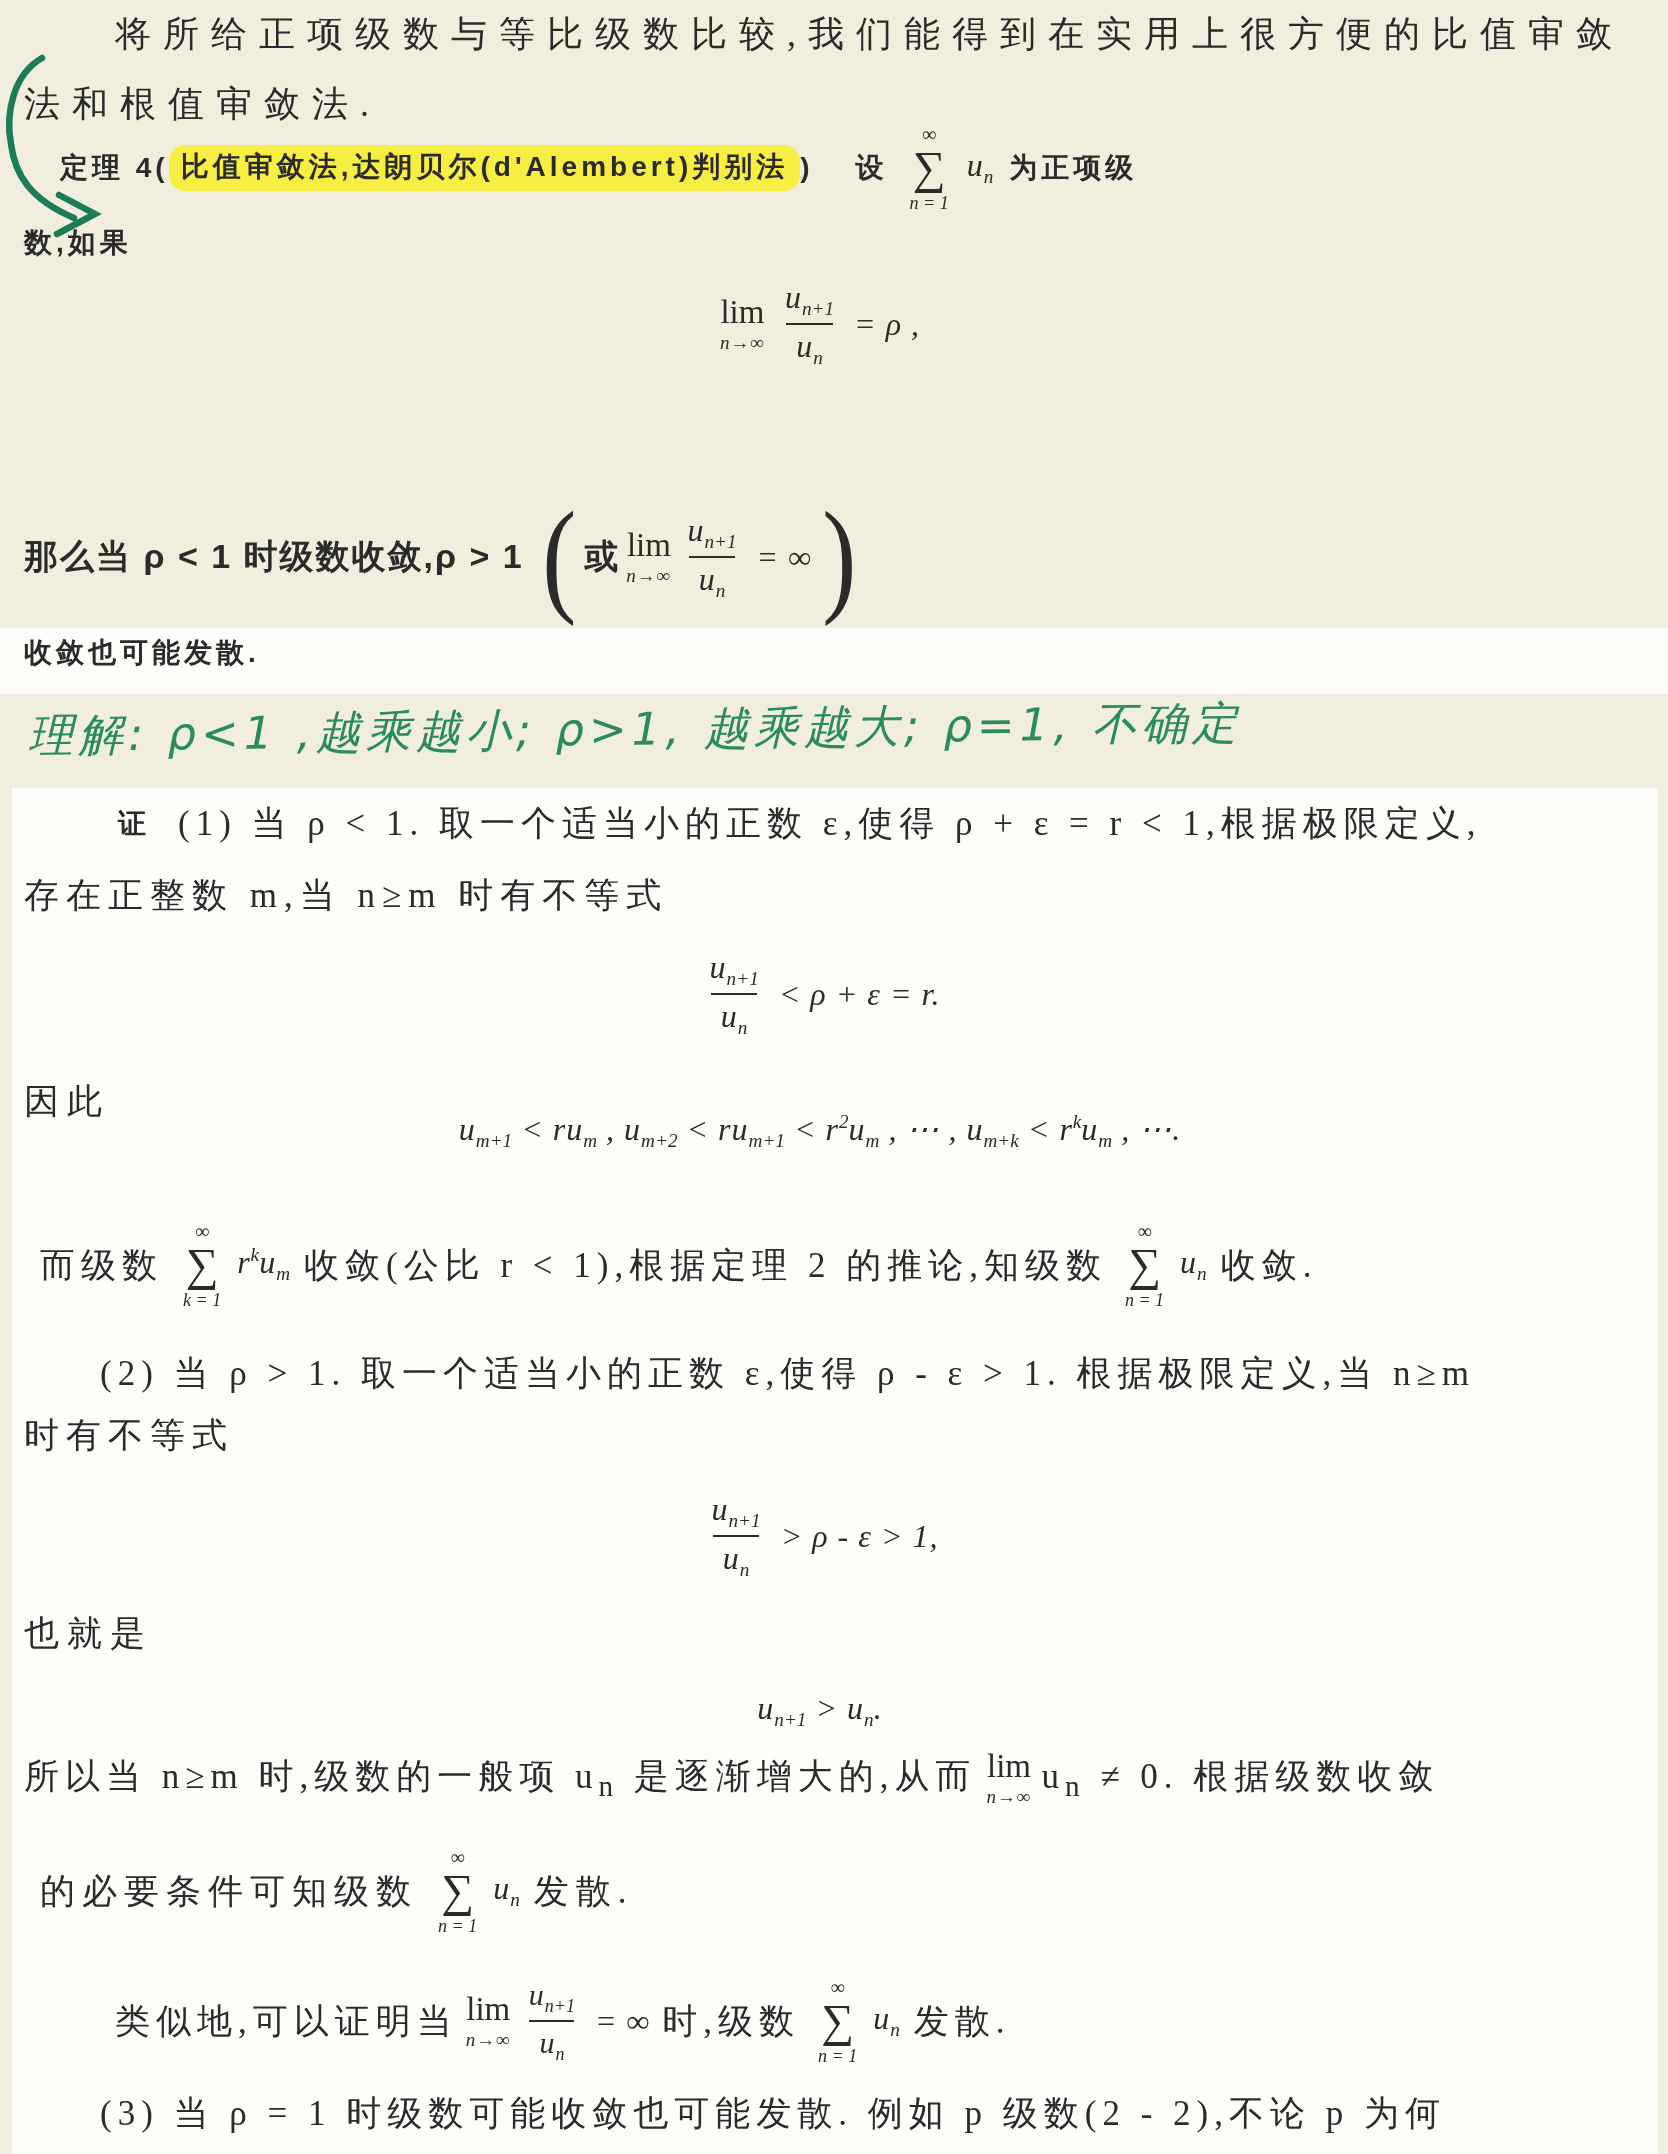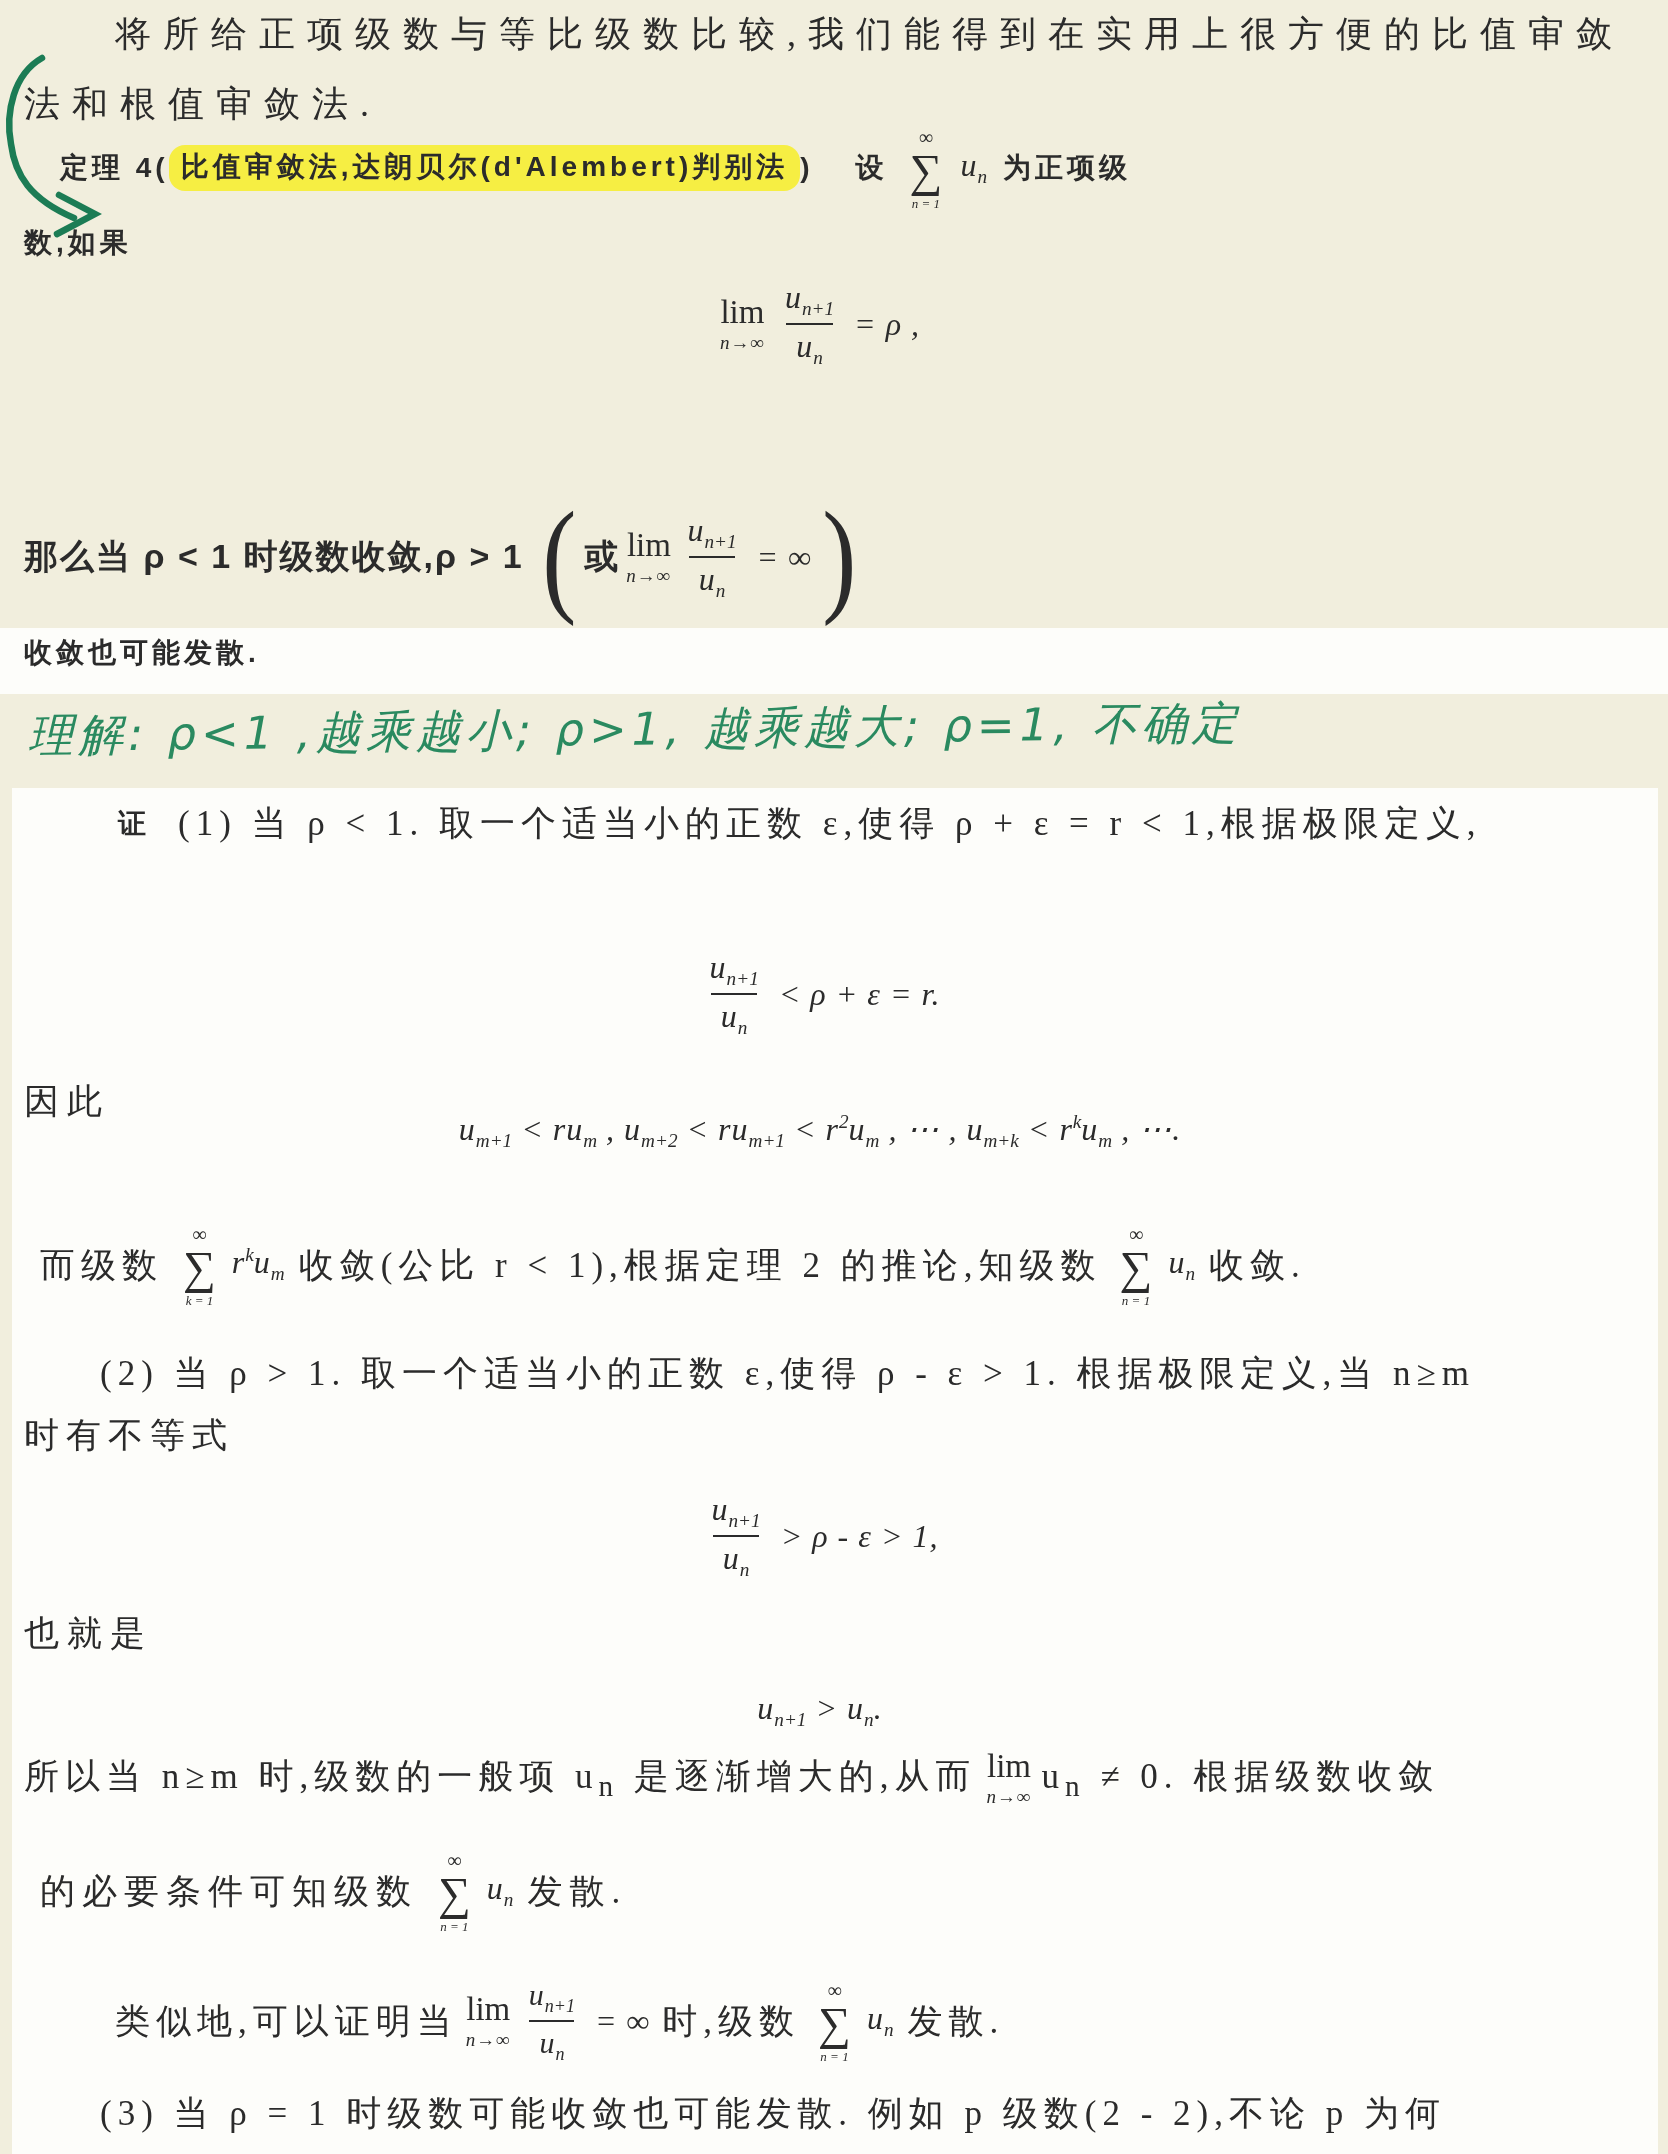--- a/index.html
+++ b/index.html
@@ -19,21 +19,21 @@
   .fline{position:absolute;left:0;width:1640px;display:flex;justify-content:center;align-items:center;gap:10px;}
   .frac{display:inline-flex;flex-direction:column;align-items:center;vertical-align:middle;line-height:1.1;}
   .frac .den{border-top:2px solid #2b2b2b;padding:4px 10px 0;margin-top:3px;}
   .frac .num{padding:0 10px;}
   .limop{display:inline-flex;flex-direction:column;align-items:center;line-height:1;}
   .limop .op{font-style:normal;font-size:33px;letter-spacing:0;}
   .limop .ls{font-size:19px;margin-top:4px;}
   .sumstack{display:inline-flex;flex-direction:column;align-items:center;line-height:1;font-style:normal;margin:0 6px;}
   .sumstack .inf{font-size:20px;font-style:normal;}
   .sumstack .sigma{font-size:46px;margin:1px 0 3px;}
-  .sumstack .low{font-size:13px;font-style:italic;text-align:center;}
+  .sumstack .low{font-size:18px;font-style:italic;text-align:center;}
   .hl{background:#f6ee43;border-radius:16px;padding:3px 12px 5px;}
   .bigparen{font-size:128px;font-weight:400;line-height:0.9;letter-spacing:0;transform:scaleX(0.8);display:inline-block;font-family:"Liberation Serif",serif;}
   .handwrite{font-family:"DejaVu Sans","Liberation Sans",sans-serif;color:#2a8a60;font-size:45px;letter-spacing:5px;font-style:italic;transform:rotate(-0.6deg);transform-origin:left;white-space:nowrap;}
 </style>
 </head>
 <body>
 
 <div id="page">
 
   <div class="white-strip"></div>
@@ -91,20 +91,21 @@
     <span class="bigparen" style="margin-left:6px;">)</span>
   </div>
   <div class="abs hei" style="left:24px;top:634px;">收敛也可能发散.</div>
 
   <div class="abs handwrite" style="left:28px;top:706px;">理解: ρ&lt;1 ,越乘越小; ρ&gt;1, 越乘越大; ρ=1, 不确定</div>
 
   <div class="abs row" style="left:118px;top:800px;">
     <span class="hei">证</span>
     <span class="cjk" style="margin-left:28px;letter-spacing:6px;">(1) 当 ρ &lt; 1. 取一个适当小的正数 ε,使得 ρ + ε = r &lt; 1,根据极限定义,</span>
   </div>
+  <div class="abs cjk" style="left:24px;top:872px;letter-spacing:7px;">存在正整数 m,当 n≥m 时有不等式</div>
 
   <div class="fline" style="top:942px;height:104px;">
     <span class="frac math">
       <span class="num">u<sub>n+1</sub></span>
       <span class="den">u<sub>n</sub></span>
     </span>
     <span class="math">&lt; ρ + ε = r.</span>
   </div>
 
   <div class="abs cjk" style="left:24px;top:1078px;">因此</div>

